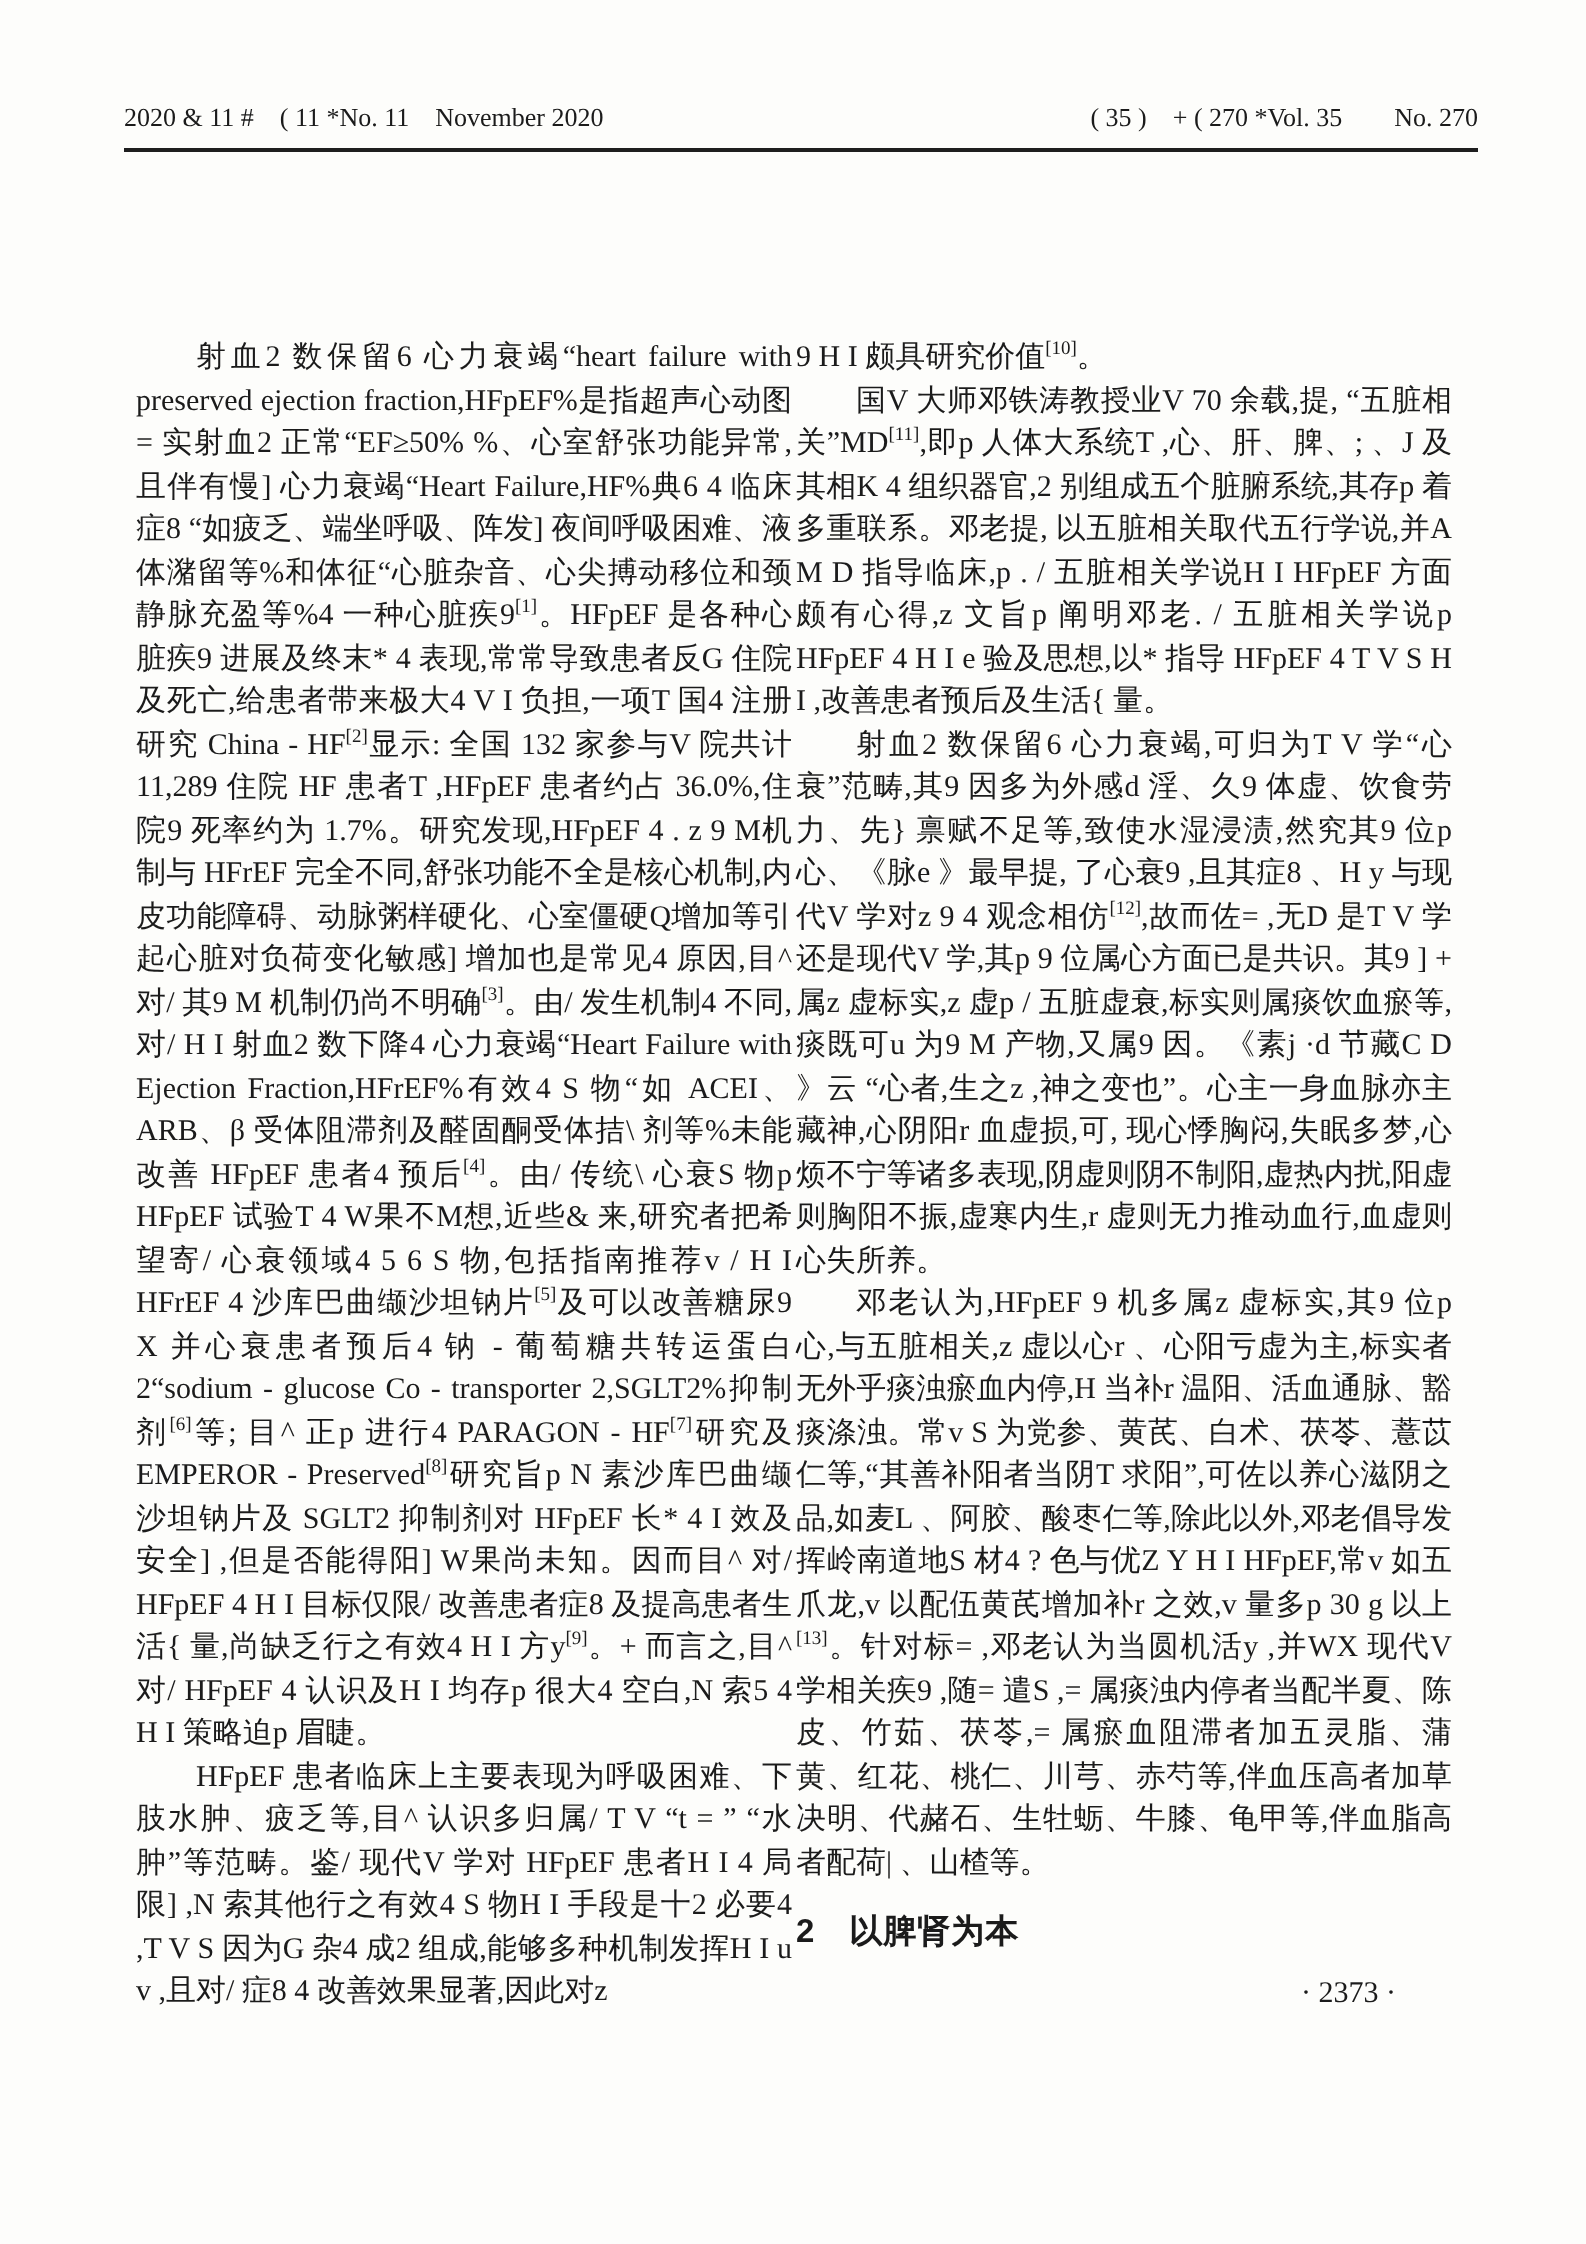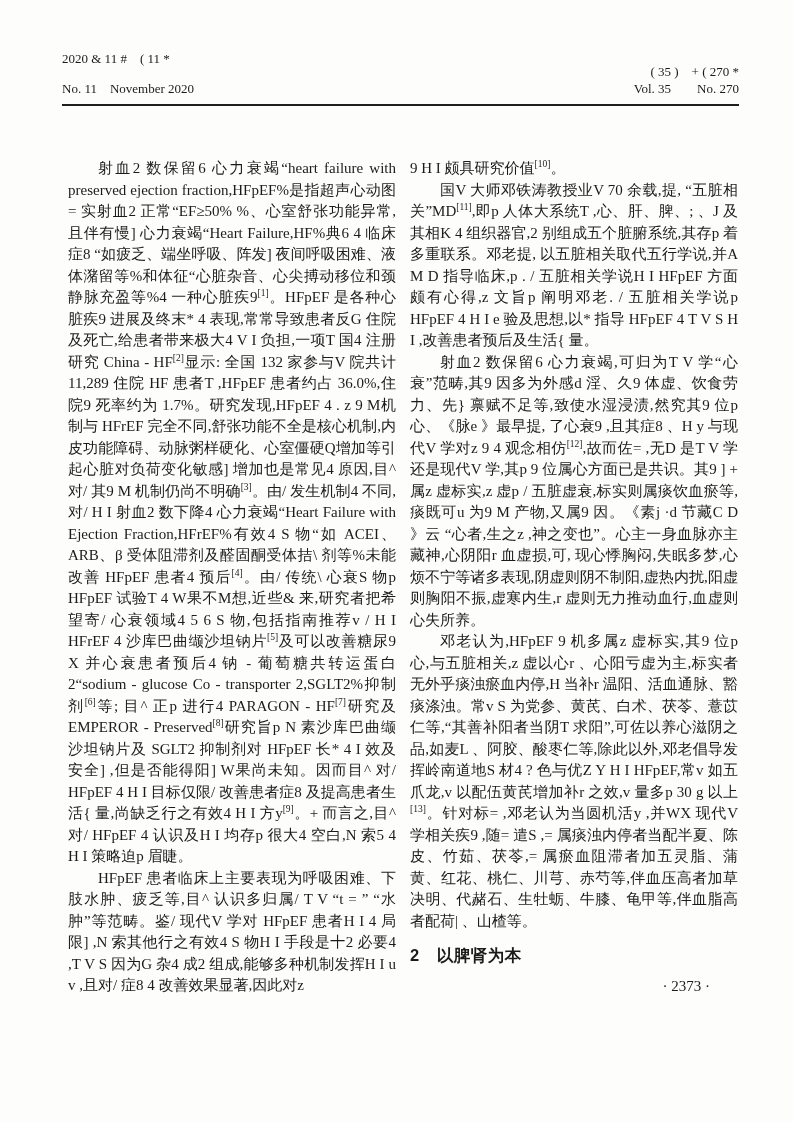--- a/index.html
+++ b/index.html
@@ -7,35 +7,35 @@
     position:relative; width:793px; height:1122px; background:#fdfdfb;
     overflow:hidden; color:#1b1b1b;
     font-family:"Liberation Serif","DejaVu Serif",serif;
   }
   
   .header {
     position:absolute; left:62px; top:48px; width:677px;
     display:flex; justify-content:space-between; align-items:stretch;
     border-bottom:2px solid #1e1e1e; padding-bottom:7px;
   }
-  .h-side { display:flex; flex-direction:column; justify-content:space-between;
+  .h-side { display:flex; flex-direction:row; justify-content:flex-end;
     font-size:13px; line-height:17px; padding-top:2px; }
   .h-left { text-align:left; min-width:190px; }
-  .h-right { text-align:right; min-width:170px;margin-top:13px; }
+  .h-right { text-align:right; min-width:170px; }
   .h-center { text-align:center; flex:1; }
   .title-cn { font-size:21px; font-weight:600; letter-spacing:18px;
     text-indent:18px; white-space:nowrap; }
   .title-en { font-size:11px; letter-spacing:1.2px; margin-top:5px; }
   
   .frontmatter { position:absolute; left:68px; top:94px; width:672px;
     font-size:13.5px; line-height:27px; }
   .kw-label { font-weight:bold; }
   
-  .columns { position:absolute; left:68px; top:158px; width:670px;
-    display:flex; gap:14px; }
+  .columns { position:absolute; left:68px; top:169px; width:670px;
+    display:flex; gap:2px; }
   .col { width:328px; font-size:15px; line-height:21.5px;
     text-align:justify; overflow-wrap:break-word; }
   .col p { margin:0; }
   .indent { text-indent:2em; }
   sup { font-size:9.5px; vertical-align:super; line-height:0; }
   .heading {
     font-family:"Liberation Sans","DejaVu Sans",sans-serif;
     font-weight:bold; font-size:16.5px; line-height:24px;
     margin:11px 0 9px 0; letter-spacing:0.5px;
   }

